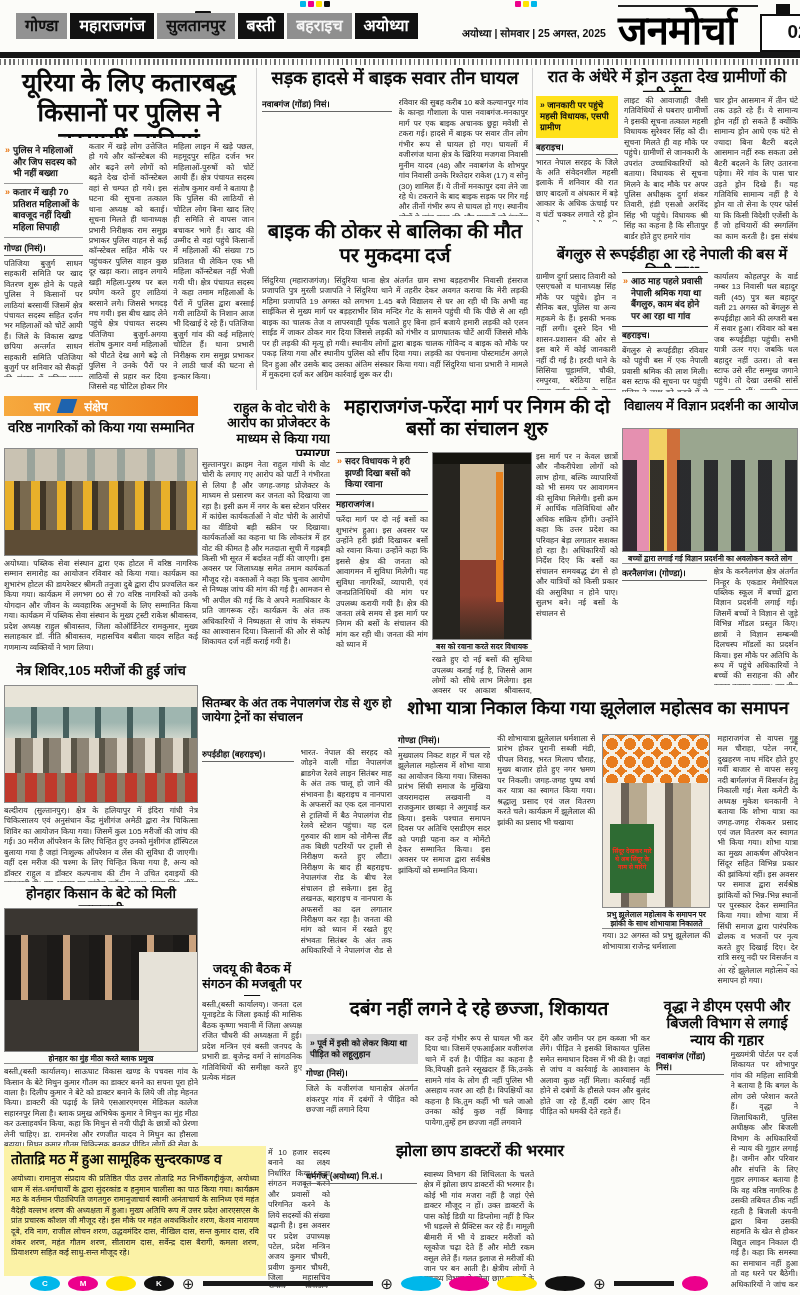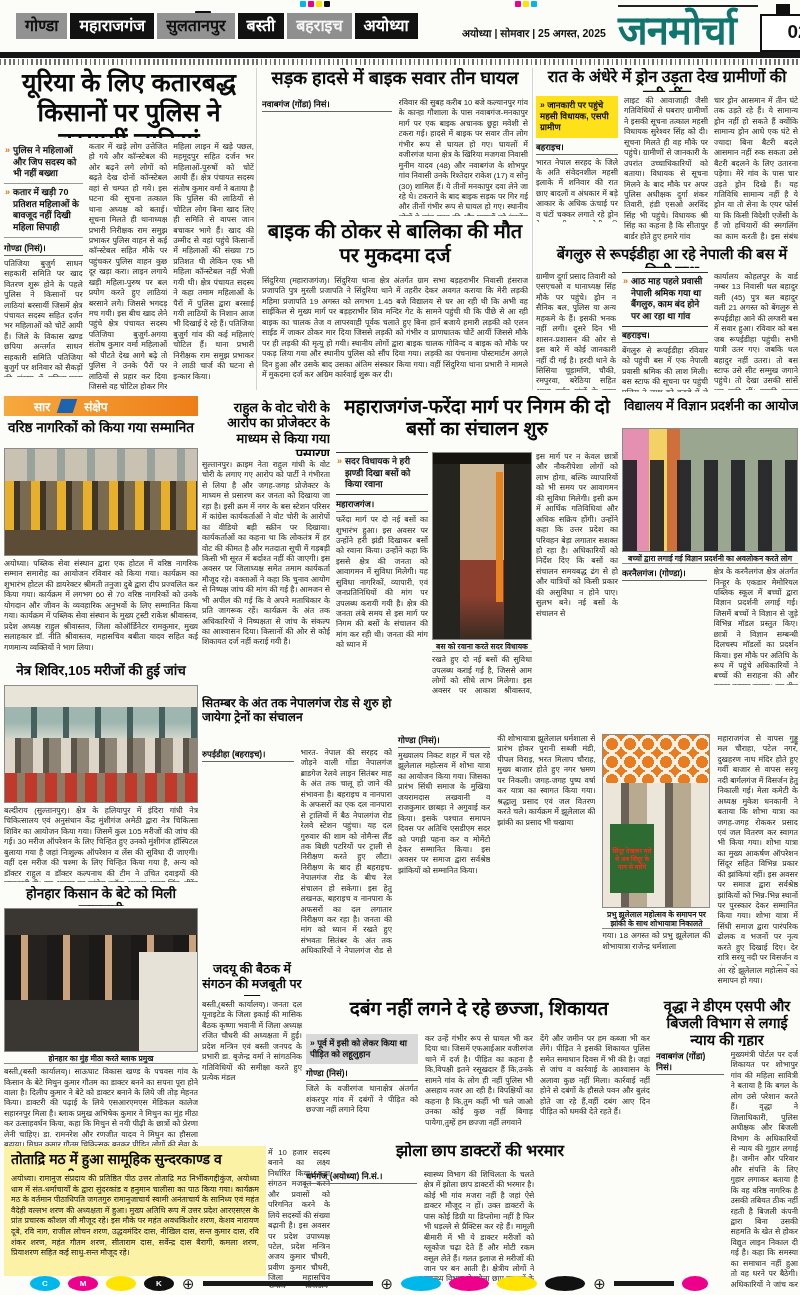--- a/index.html
+++ b/index.html
@@ -19,21 +19,21 @@
   .cols3{column-count:3;column-gap:7px;}
   .photo{border:1px solid #8a8a8a;position:relative;overflow:hidden;background:#8b8273;}
   .ph{position:absolute;left:0;right:0;}
   .cap{font-size:7.6px;font-weight:bold;text-align:center;color:#222;padding-top:2px;
        border-bottom:1px solid #888;line-height:1.2;}
   .tabbar{display:flex;gap:3px;align-items:stretch;padding-left:8px;}
   .tab{font-size:16px;font-weight:bold;padding:5px 9px;line-height:1;}
   .tab.g{background:#929292;color:#101010;}
   .tab.d{background:#121212;color:#ffffff;}
   .tab.gl{background:#8f8f8f;color:#f5f5f5;}
-  .masthead{font-size:40px;font-weight:900;letter-spacing:-1px;color:#0f766e;line-height:1;}
+  .masthead{font-size:40px;font-weight:900;letter-spacing:-1px;color:#000000;line-height:1;}
   .pagebox{border:2.5px solid #101010;font-size:19px;font-weight:bold;text-align:center;
            line-height:32px;background:#fff;}
   .flagtab{background:#101010;}
   .comb{background:repeating-linear-gradient(90deg,#6f6f6f 0 1.5px,transparent 1.5px 4.5px);}
   .saar{display:flex;align-items:center;background:linear-gradient(90deg,#f6a93e,#ee7d17);
         height:20px;font-size:12px;font-weight:bold;color:#fff;}
   .saar .blue{width:16px;height:14px;background:#1e63ae;transform:skewX(-18deg);margin:0 9px;}
   .ybox{background:#ffe11a;padding:4px;font-size:8.6px;font-weight:bold;line-height:1.3;}
   .gbox{background:#d9d9d9;padding:4px;font-size:8.6px;font-weight:bold;line-height:1.3;}
   .totadri{background:#fbf2a6;padding:5px 7px;}
@@ -205,36 +205,37 @@
   </div>
 
   <div class="abs hl" style="left:202px;top:696px;width:190px;height:48px;font-size:12px;text-align:left;">सितम्बर के अंत तक नेपालगंज रोड से शुरु हो जायेगा ट्रेनों का संचालन</div>
   <div class="abs" style="left:202px;top:748px;width:190px;height:208px;">
     <div class="cols2" style="height:208px;overflow:hidden;">
       <div class="byline">रुपईडीहा (बहराइच)।</div>
       <div class="body-txt">भारत- नेपाल की सरहद को जोड़ने वाली गोंडा नेपालगंज ब्राडगेज रेलवे लाइन सितंबर माह के अंत तक चालू हो जाने की संभावना है। बहराइच व नानपारा के अफसरों का एक दल नानपारा से ट्रालियों में बैठ नेपालगंज रोड रेलवे स्टेशन पहुंचा। यह दल गुरुवार की शाम को नोमैन्स लैंड तक बिछी पटरियों पर ट्राली से निरीक्षण करते हुए लौटा। निरीक्षण के बाद ही बहराइच- नेपालगंज रोड के बीच रेल संचालन हो सकेगा। इस हेतु लखनऊ, बहराइच व नानपारा के अफसरों का दल लगातार निरीक्षण कर रहा है। जनता की मांग को ध्यान में रखते हुए संभवतः सितंबर के अंत तक अधिकारियों ने नेपालगंज रोड से ट्रेन संचालन का आश्वासन दिया।</div>
     </div>
   </div>
 
+  <div class="abs hl" style="left:398px;top:698px;width:400px;height:30px;font-size:18px;">शोभा यात्रा निकाल किया गया झूलेलाल महोत्सव का समापन</div>
   <div class="abs" style="left:398px;top:734px;width:400px;height:256px;display:flex;gap:7px;">
     <div style="width:94px;">
       <div class="byline">गोण्डा (निसं)।</div>
       <div class="body-txt" style="height:232px;">मुख्यालय निकट शहर में चल रहे झूलेलाल महोत्सव में शोभा यात्रा का आयोजन किया गया। जिसका प्रारंभ सिंधी समाज के मुखिया जयरामदास लखवानी व राजकुमार छाबड़ा ने अगुवाई कर किया। इसके पश्चात समापन दिवस पर अतिथि एसडीएम सदर को पगड़ी पहना कर व मोमेंटो देकर सम्मानित किया। इस अवसर पर समाज द्वारा सर्वश्रेष्ठ झांकियों को सम्मानित किया।</div>
     </div>
     <div class="body-txt" style="width:100px;height:256px;">की शोभायात्रा झूलेलाल धर्मशाला से प्रारंभ होकर पुरानी सब्जी मंडी, पीपल विराइ, भरत मिलाप चौराह, मुख्य बाजार होते हुए नगर भ्रमण पर निकली। जगह-जगह पुष्प वर्षा कर यात्रा का स्वागत किया गया। श्रद्धालु प्रसाद एवं जल वितरण करते चले। कार्यक्रम में झूलेलाल की झांकी का प्रसाद भी चखाया</div>
     <div style="width:110px;">
       <div class="photo" style="height:172px;background:#cdbfa8;">
         <div class="ph" style="top:0;height:28%;background:repeating-radial-gradient(circle at 9px 9px,#e87c1e 0 6px,#f5f0e6 6px 9px);background-size:18px 18px;"></div>
         <div class="ph" style="top:28%;height:72%;background:repeating-linear-gradient(90deg,#ece6da 0 18px,#6b6257 18px 26px,#b8aa90 26px 44px);"></div>
         <div class="ph" style="left:6%;width:42%;top:52%;height:40%;background:#2e6b33;display:flex;align-items:center;justify-content:center;">
           <span style="font-size:6.3px;font-weight:bold;color:#ff2d1a;text-align:center;line-height:1.25;padding:1px;">सिंदूर देखकर मारे थे अब सिंदूर के नाम से मारेंगे</span>
         </div>
       </div>
       <div class="cap">प्रभु झूलेलाल महोत्सव के समापन पर झांकी के साथ शोभायात्रा निकालते</div>
-      <div class="body-txt" style="height:40px;margin-top:2px;">गया। 18 अगस्त को प्रभु झूलेलाल की शोभायात्रा राजेन्द्र धर्मशाला</div>
+      <div class="body-txt" style="height:40px;margin-top:2px;">गया। 32 अगस्त को प्रभु झूलेलाल की शोभायात्रा राजेन्द्र धर्मशाला</div>
     </div>
     <div style="width:82px;">
       <div class="body-txt" style="height:232px;">महाराजगंज से वापस गुड्डू मल चौराहा, पटेल नगर, दुखहरण नाथ मंदिर होते हुए गर्वी बाजार से वापस सरयू नदी बार्गलगंज में विसर्जन हेतु निकाली गई। मेला कमेटी के अध्यक्ष मुकेश धनकानी ने बताया कि शोभा यात्रा का जगह-जगह रोककर प्रसाद एवं जल वितरण कर स्वागत भी किया गया। शोभा यात्रा का मुख्य आकर्षण ऑपरेशन सिंदूर सहित विभिन्न प्रकार की झांकियां रहीं। इस अवसर पर समाज द्वारा सर्वश्रेष्ठ झांकियों को भिन्न-भिन्न स्थानों पर पुरस्कार देकर सम्मानित किया गया। शोभा यात्रा में सिंधी समाज द्वारा पारंपरिक ढोलक व भजनों पर नृत्य करते हुए दिखाई दिए। देर रात्रि सरयू नदी पर विसर्जन व लंगर के पश्चात 40 दिनों से चले</div>
       <div class="body-txt" style="height:22px;">आ रहे झूलेलाल महोत्सव का समापन हो गया।</div>
     </div>
   </div>
 
   <div class="abs hl" style="left:202px;top:962px;width:100px;height:34px;font-size:12.5px;">जदयू की बैठक में संगठन की मजबूती पर बल</div>
   <div class="abs body-txt" style="left:202px;top:1000px;width:100px;height:142px;">बस्ती,(बस्ती कार्यालय)। जनता दल यूनाइटेड के जिला इकाई की मासिक बैठक कृष्णा भवानी में जिला अध्यक्ष रजित चौधरी की अध्यक्षता में हुई। प्रदेश मन्त्रिन एवं बस्ती जनपद के प्रभारी डा. बृजेन्द्र वर्मा ने सांगठनिक गतिविधियों की समीक्षा करते हुए प्रत्येक मंडल</div>
   <div class="abs body-txt" style="left:268px;top:1148px;width:62px;height:140px;">में 10 हजार सदस्य बनाने का लक्ष्य निर्धारित किया। कहा संगठन मजबूत करने और प्रवासों को परिगनित करने के लिये सदस्यों की संख्या बढ़ानी है। इस अवसर पर प्रदेश उपाध्यक्ष पटेल, प्रदेश मन्त्रिन अजय कुमार चौधरी, प्रवीण कुमार चौधरी, जिला महासचिव अनील पासवान, रामदास चौधरी, श्यामनारायण, कृष्णलाल कनौजिया, वर्मा, निर्मलेश पासवान, इम्तियाज अहमद आदि मौजूद रहे। बड़ी संख्या में लोगों ने पार्टी की सदस्यता ग्रहण किया।</div>

